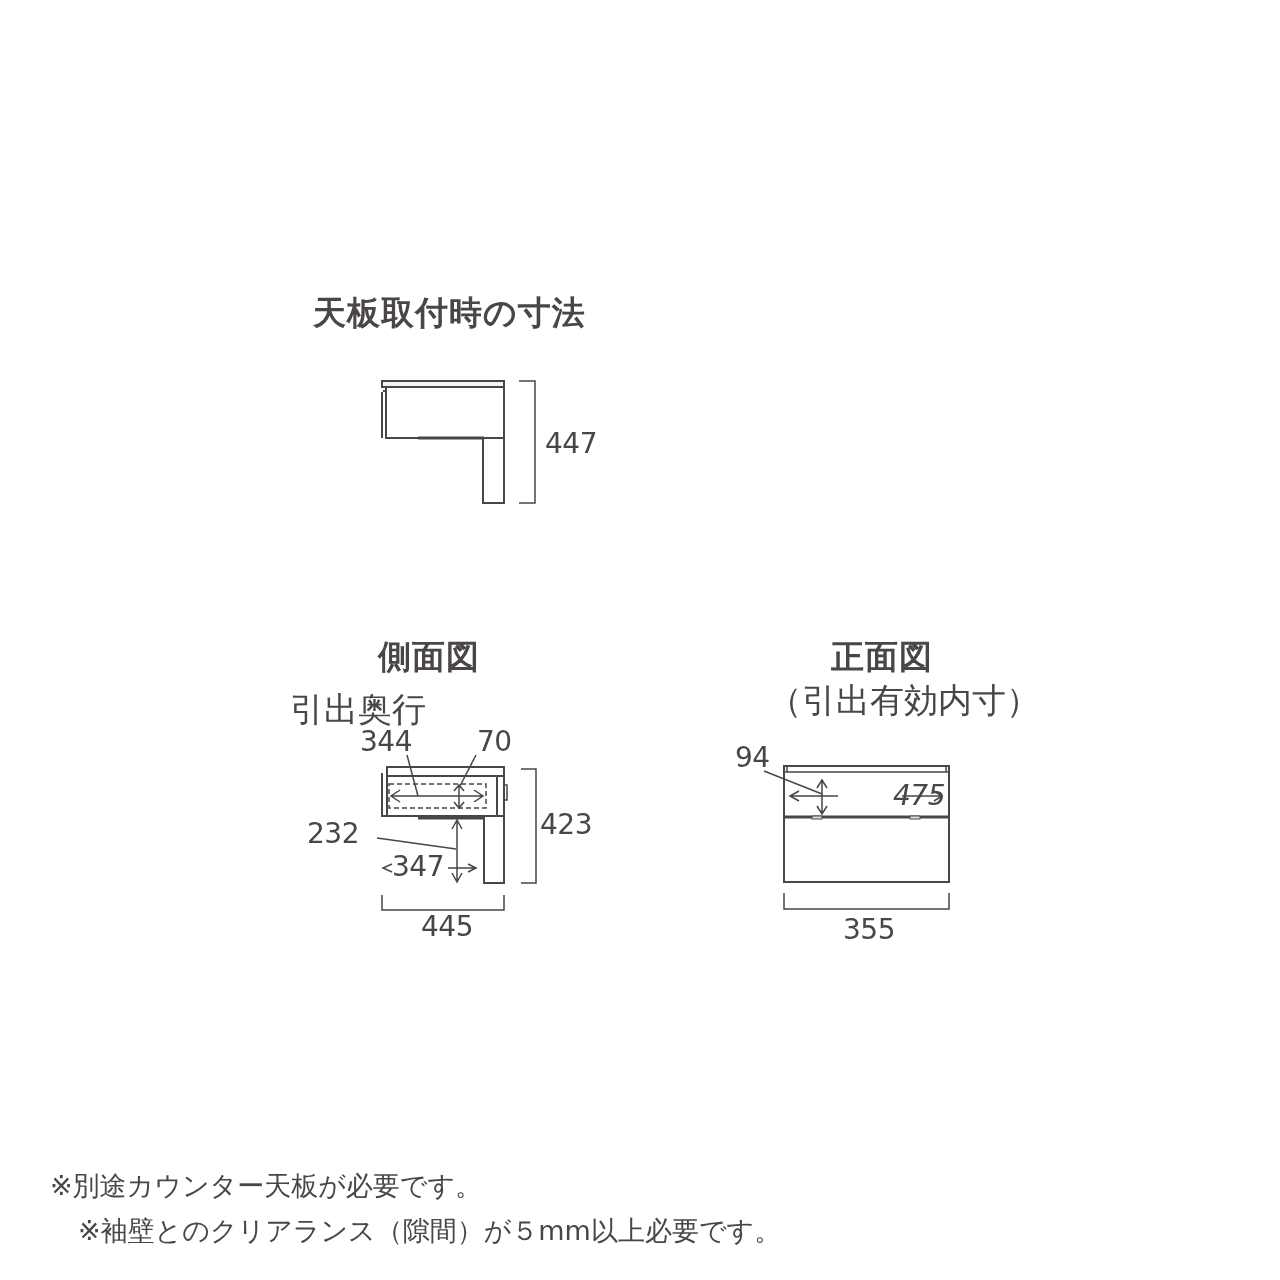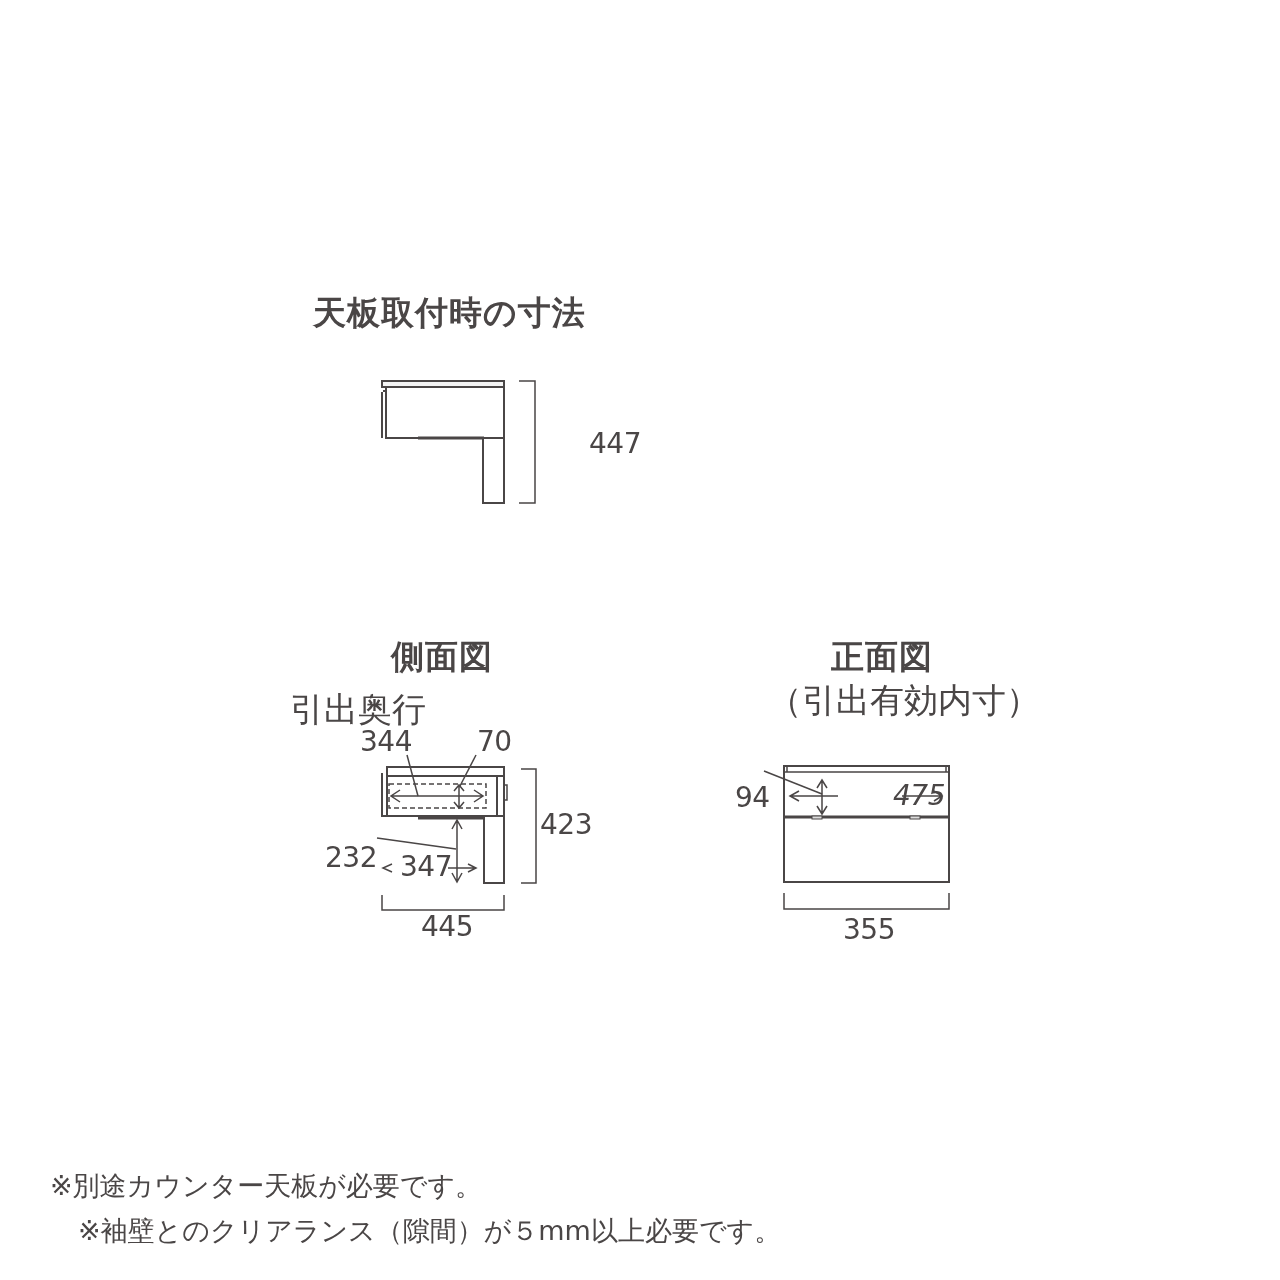--- a/index.html
+++ b/index.html
@@ -9,34 +9,34 @@
   .title { font-size: 33px; font-weight: bold; letter-spacing: 1px; }
   .sub { font-size: 34px; }
   .dim { font-size: 28px; letter-spacing: -0.5px; }
   .note { font-size: 27px; }
   svg { position: absolute; left: 0; top: 0; }
 </style>
 </head>
 <body>
 
 <div class="txt title" style="left:305px;top:296px;margin-left:8px;">天板取付時の寸法</div>
-<div class="txt dim" style="left:545px;top:430px;margin-left:44px;">447</div>
+<div class="txt dim" style="left:545px;top:430px;">447</div>
 
-<div class="txt title" style="left:378px;top:640px;margin-left:13px;">側面図</div>
+<div class="txt title" style="left:378px;top:640px;">側面図</div>
 <div class="txt sub" style="left:290px;top:692px;">引出奥行</div>
 <div class="txt dim" style="left:360px;top:728px;">344</div>
 <div class="txt dim" style="left:477px;top:728px;">70</div>
-<div class="txt dim" style="left:325px;top:820px;margin-top:24px;">232</div>
-<div class="txt dim" style="left:400px;top:853px;">347</div>
+<div class="txt dim" style="left:307px;top:820px;">232</div>
+<div class="txt dim" style="left:392px;top:853px;">347</div>
 <div class="txt dim" style="left:540px;top:811px;">423</div>
 <div class="txt dim" style="left:421px;top:913px;text-align:right;">445</div>
 
 <div class="txt title" style="left:815px;top:640px;margin-left:16px;">正面図</div>
 <div class="txt sub" style="left:768px;top:683px;">（引出有効内寸）</div>
-<div class="txt dim" style="left:735px;top:744px;margin-top:40px;">94</div>
+<div class="txt dim" style="left:735px;top:744px;">94</div>
 <div class="txt dim" style="left:893px;top:782px;font-style:italic;">475</div>
 <div class="txt dim" style="left:843px;top:916px;">355</div>
 
 <div class="txt note" style="left:50px;top:1172px;">※別途カウンター天板が必要です。</div>
 <div class="txt note" style="left:50px;top:1217px;margin-left:28px;">※袖壁とのクリアランス（隙間）が５mm以上必要です。</div>
 
 <svg width="1280" height="1280" viewBox="0 0 1280 1280">
   <g fill="none" stroke="#4a4646" stroke-width="2">
 
     <g>

